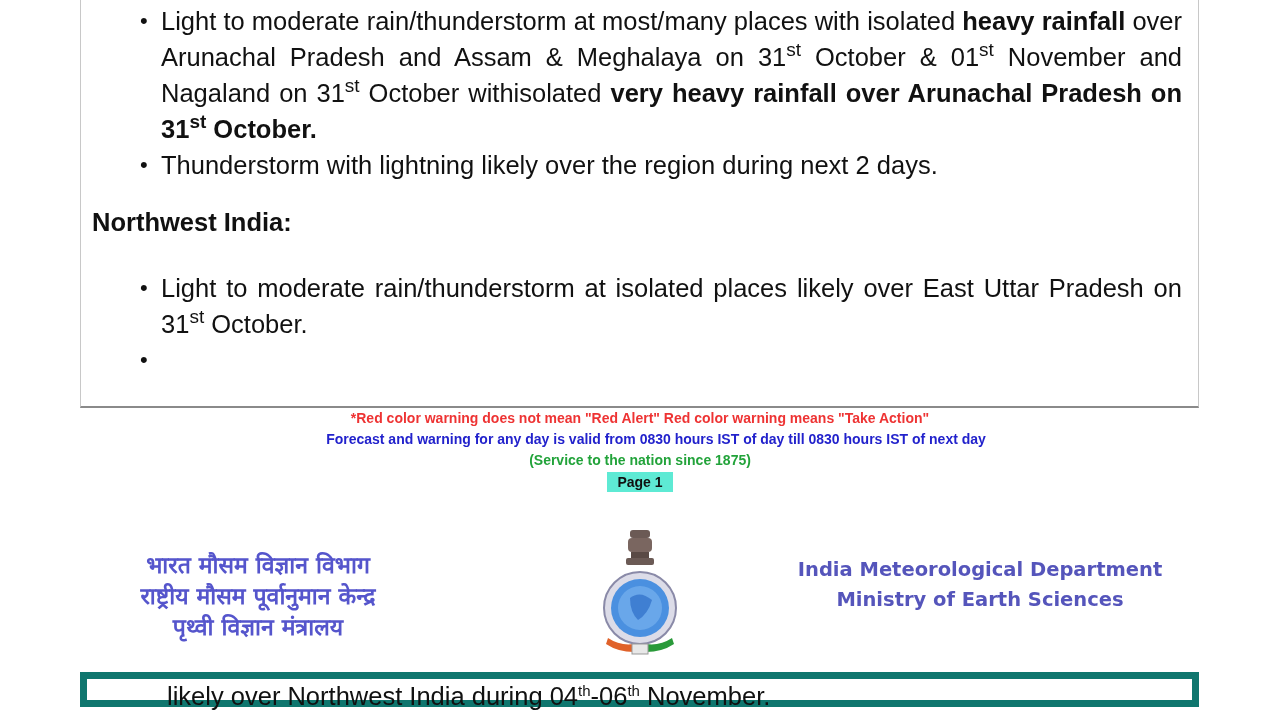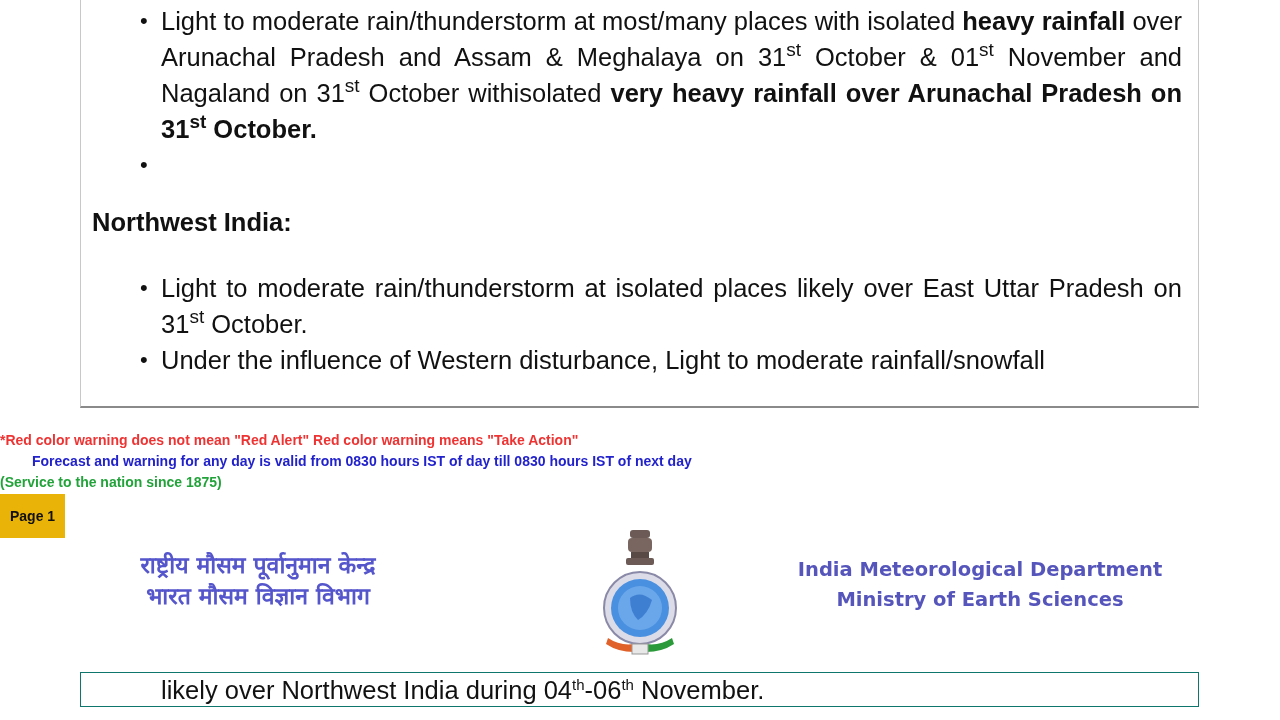--- a/index.html
+++ b/index.html
@@ -4,70 +4,71 @@
   <style>
     html, body { margin:0; padding:0; }
     body { width:1280px; height:720px; background:#ffffff; position:relative; overflow:hidden; font-family:"Liberation Sans", sans-serif; color:#111; }
     .page-box { position:absolute; left:80px; top:-2px; width:1119px; height:410px; border:1px solid #c8c8c8; border-top:none; border-bottom:2px solid #8a8a8a; box-sizing:border-box; }
     .bullets { position:absolute; left:140px; width:1042px; }
     .bullet { position:relative; padding-left:21px; font-size:25.5px; line-height:36px; text-align:justify; text-align-last:left; }
     .bullet .dot { position:absolute; left:0; top:0; font-size:22px; }
     .bullet sup { font-size:19px; line-height:0; vertical-align:super; position:relative; top:-1px; }
     b { font-weight:bold; }
     .heading { position:absolute; left:92px; top:208px; font-size:25.5px; font-weight:bold; }
-    .footer-lines { position:absolute; left:0; width:1280px; top:430px; text-align:left; font-family:"Liberation Sans", sans-serif; font-weight:bold; font-size:14px; line-height:21px; }
+    .footer-lines { position:absolute; left:0; width:1280px; top:408px; text-align:center; font-family:"Liberation Sans", sans-serif; font-weight:bold; font-size:14px; line-height:21px; }
     .red { color:#ee3333; }
     .blue { color:#2222cc;padding-left:32px; }
     .green { color:#22a33a; }
-    .page-badge { display:inline-block; background:#eab308; color:#111; padding:12px 10px; font-size:14px; line-height:20px; margin-top:1px; }
+    .page-badge { display:inline-block; background:#5eead4; color:#111; padding:0 10px; font-size:14px; line-height:20px; margin-top:1px; }
     .hindi { position:absolute; left:108px; top:550px; width:300px; text-align:center; color:#5555cc; font-family:"DejaVu Sans", sans-serif; font-size:23px; line-height:31px; font-weight:bold; }
     .english { position:absolute; left:780px; top:555px; width:400px; text-align:center; color:#5555bb; font-family:"DejaVu Sans", sans-serif; font-size:19.5px; line-height:30px; font-weight:bold; }
     .emblem { position:absolute; left:600px; top:528px; width:80px; height:136px; }
-    .bottom-box { position:absolute; left:80px; top:672px; width:1119px; height:35px; border:1px solid #0f766e; box-sizing:border-box; }
+    .bottom-box { position:absolute; left:80px; top:672px; width:1119px; height:35px; border:7px solid #0f766e; box-sizing:border-box; }
     .bottom-box .txt { position:absolute; left:80px; top:2px; font-size:25.5px; line-height:30px; }
     .bottom-box sup { font-size:15px; line-height:0; vertical-align:super; }
   </style>
 </head>
 <body>
 
 <div class="page-box"></div>
 
 <div class="bullets" style="top:3px;">
   <div class="bullet">
     <span class="dot">•</span>
     <span>Light to moderate rain/thunderstorm at most/many places with isolated </span><b>heavy rainfall</b><span> over Arunachal Pradesh and Assam &amp; Meghalaya on 31</span><sup>st</sup><span> October &amp; 01</span><sup>st</sup><span> November and Nagaland on 31</span><sup>st</sup><span> October withisolated </span><b><span>very heavy rainfall over Arunachal Pradesh on 31</span><sup>st</sup><span> October.</span></b>
   </div>
   <div class="bullet">
     <span class="dot">•</span>
+    <span>Thunderstorm with lightning likely over the region during next 2 days.</span>
   </div>
 </div>
 
 <div class="heading">Northwest India:</div>
 
 <div class="bullets" style="top:270px;">
   <div class="bullet">
     <span class="dot">•</span>
     <span>Light to moderate rain/thunderstorm at isolated places likely over East Uttar Pradesh on 31</span><sup>st</sup><span> October.</span>
   </div>
   <div class="bullet">
     <span class="dot">•</span>
-    <span>Under the influence of Western disturbance, Light to moderate rainfall/snowfall</span>
   </div>
 </div>
 
 <div class="footer-lines">
   <div class="red">*Red color warning does not mean "Red Alert" Red color warning means "Take Action"</div>
   <div class="blue">Forecast and warning for any day is valid from 0830 hours IST of day till 0830 hours IST of next day</div>
   <div class="green">(Service to the nation since 1875)</div>
   <div><span class="page-badge">Page 1</span></div>
 </div>
 
 <div class="hindi">
+  <div>भारत मौसम विज्ञान विभाग</div>
   <div>राष्ट्रीय मौसम पूर्वानुमान केन्द्र</div>
-  <div>भारत मौसम विज्ञान विभाग</div>
+  <div>पृथ्वी विज्ञान मंत्रालय</div>
 </div>
 
 <div class="emblem">
   <svg width="80" height="136" viewBox="0 0 80 136">
     <rect x="30" y="2" width="20" height="8" rx="3" fill="#6b5a55"></rect>
     <rect x="28" y="10" width="24" height="14" rx="4" fill="#7a6660"></rect>
     <rect x="31" y="24" width="18" height="6" fill="#5a4a45"></rect>
     <rect x="26" y="30" width="28" height="7" rx="2" fill="#6b5a55"></rect>
     <circle cx="40" cy="80" r="36" fill="#dcdce8" stroke="#8a8aa8" stroke-width="2"></circle>
     <circle cx="40" cy="80" r="29" fill="#4a90e0"></circle>

